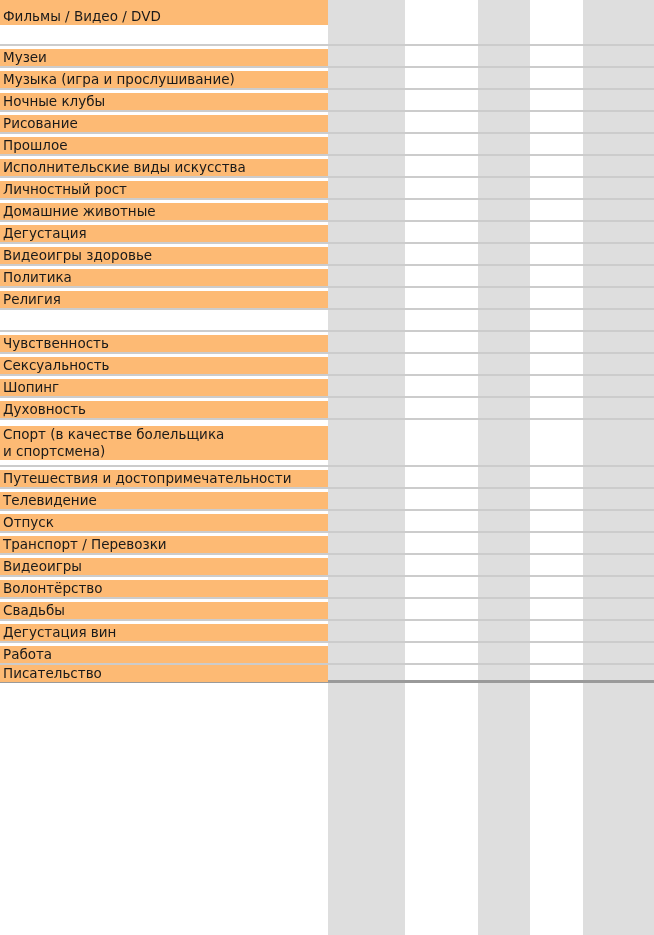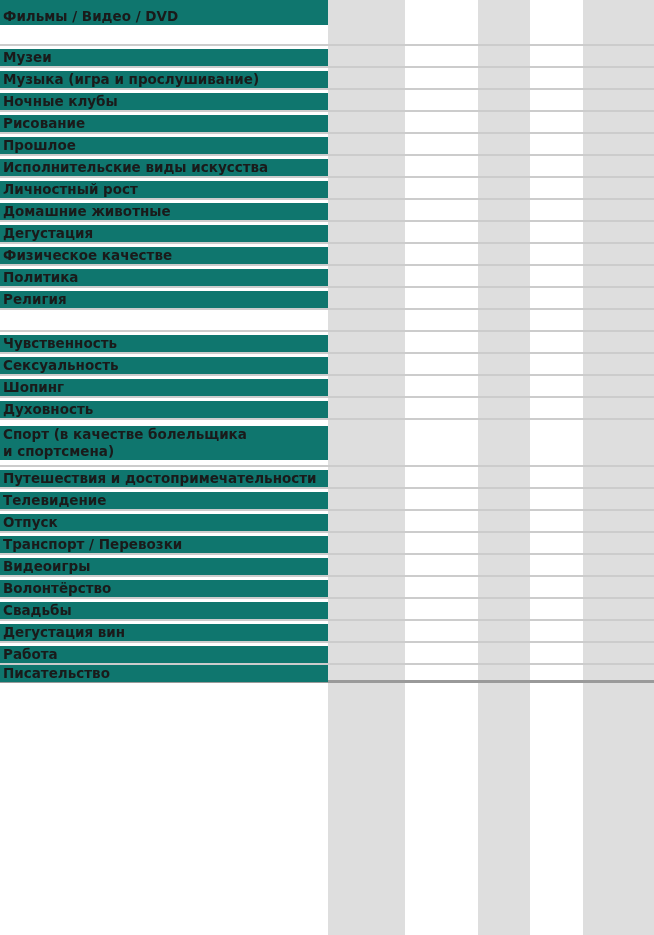--- a/index.html
+++ b/index.html
@@ -75,23 +75,22 @@
 
   .row-label {
     position: relative;
     z-index: 3;
     box-sizing: border-box;
     width: 328px;
     padding: 0 6px 0 3px;
     font-size: 13.5px;
     line-height: 17px;
     color: #1a1a1a;
-    background: #0f766e;
+    background: #fdba74;
     white-space: pre-line;
-    font-weight: bold;
   }
   .row-tall .row-label { padding-top: 8px; }
   .row-last .row-label { padding-top: 0px; }
 
   .row-options {
     position: relative;
     z-index: 1;
     flex: 1 1 auto;
     height: 100%;
   }
@@ -212,21 +211,21 @@
         <div class="row-label">Дегустация</div>
         <div class="row-options">
           <div class="opt-cell o1"></div>
           <div class="opt-cell o2"></div>
           <div class="opt-cell o3"></div>
           <div class="opt-cell o4"></div>
           <div class="opt-cell o5"></div>
         </div>
       </div>
       <div class="matrix-row row-std">
-        <div class="row-label">Физическое качестве</div>
+        <div class="row-label">Видеоигры здоровье</div>
         <div class="row-options">
           <div class="opt-cell o1"></div>
           <div class="opt-cell o2"></div>
           <div class="opt-cell o3"></div>
           <div class="opt-cell o4"></div>
           <div class="opt-cell o5"></div>
         </div>
       </div>
       <div class="matrix-row row-std">
         <div class="row-label">Политика</div>

